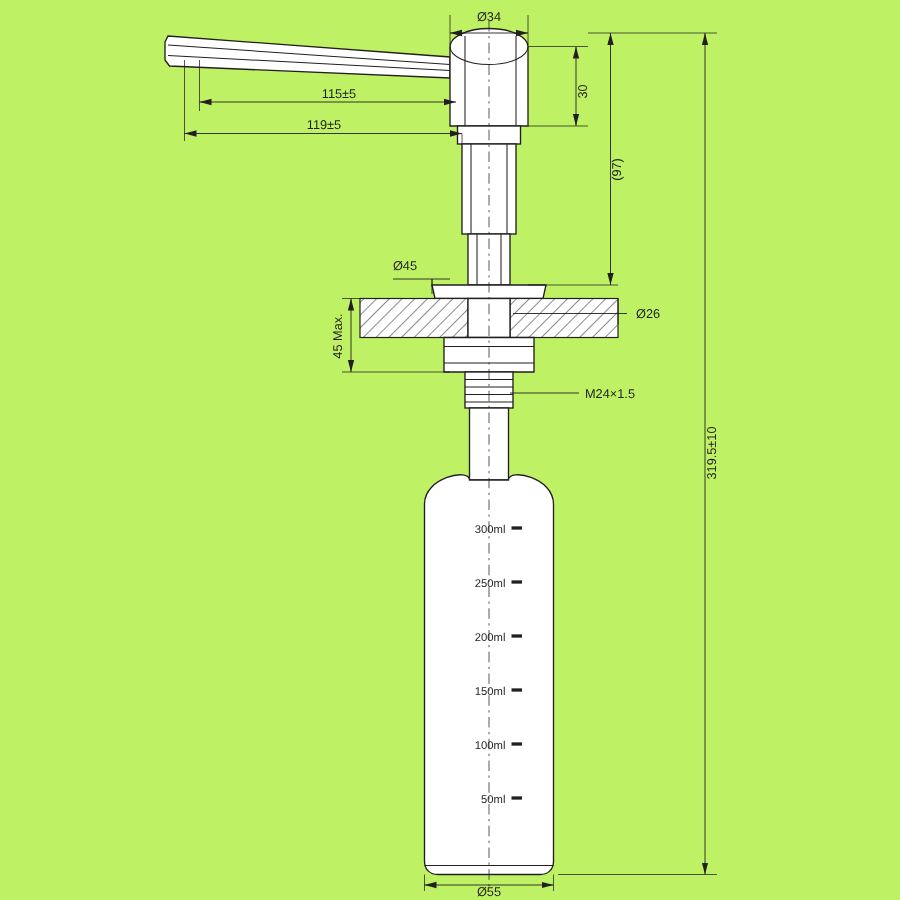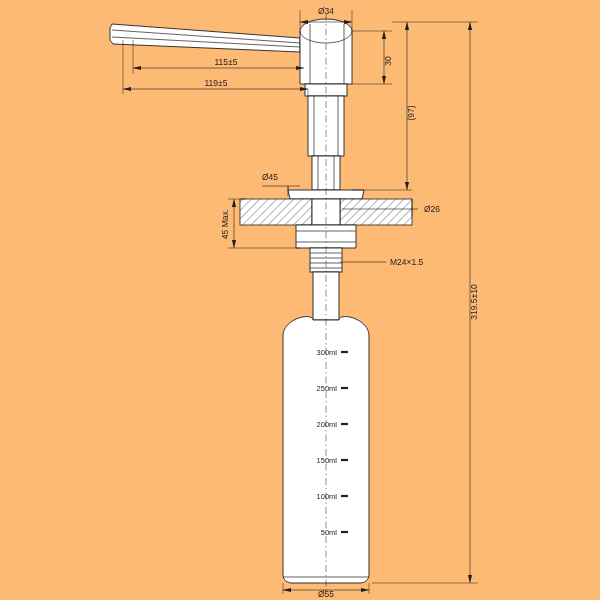--- a/index.html
+++ b/index.html
@@ -10,21 +10,21 @@
   body {
     width: 600px;
     height: 600px;
     font-family: "Liberation Sans", sans-serif;
     overflow: hidden;
   }
   #stage {
     position: relative;
     width: 600px;
     height: 600px;
-    background: #fdba74;
+    background: #bef264;
   }
   svg#drawing {
     position: absolute;
     left: 0;
     top: 0;
     width: 600px;
     height: 600px;
   }
   .ln-thin {
     stroke: #231f20;

